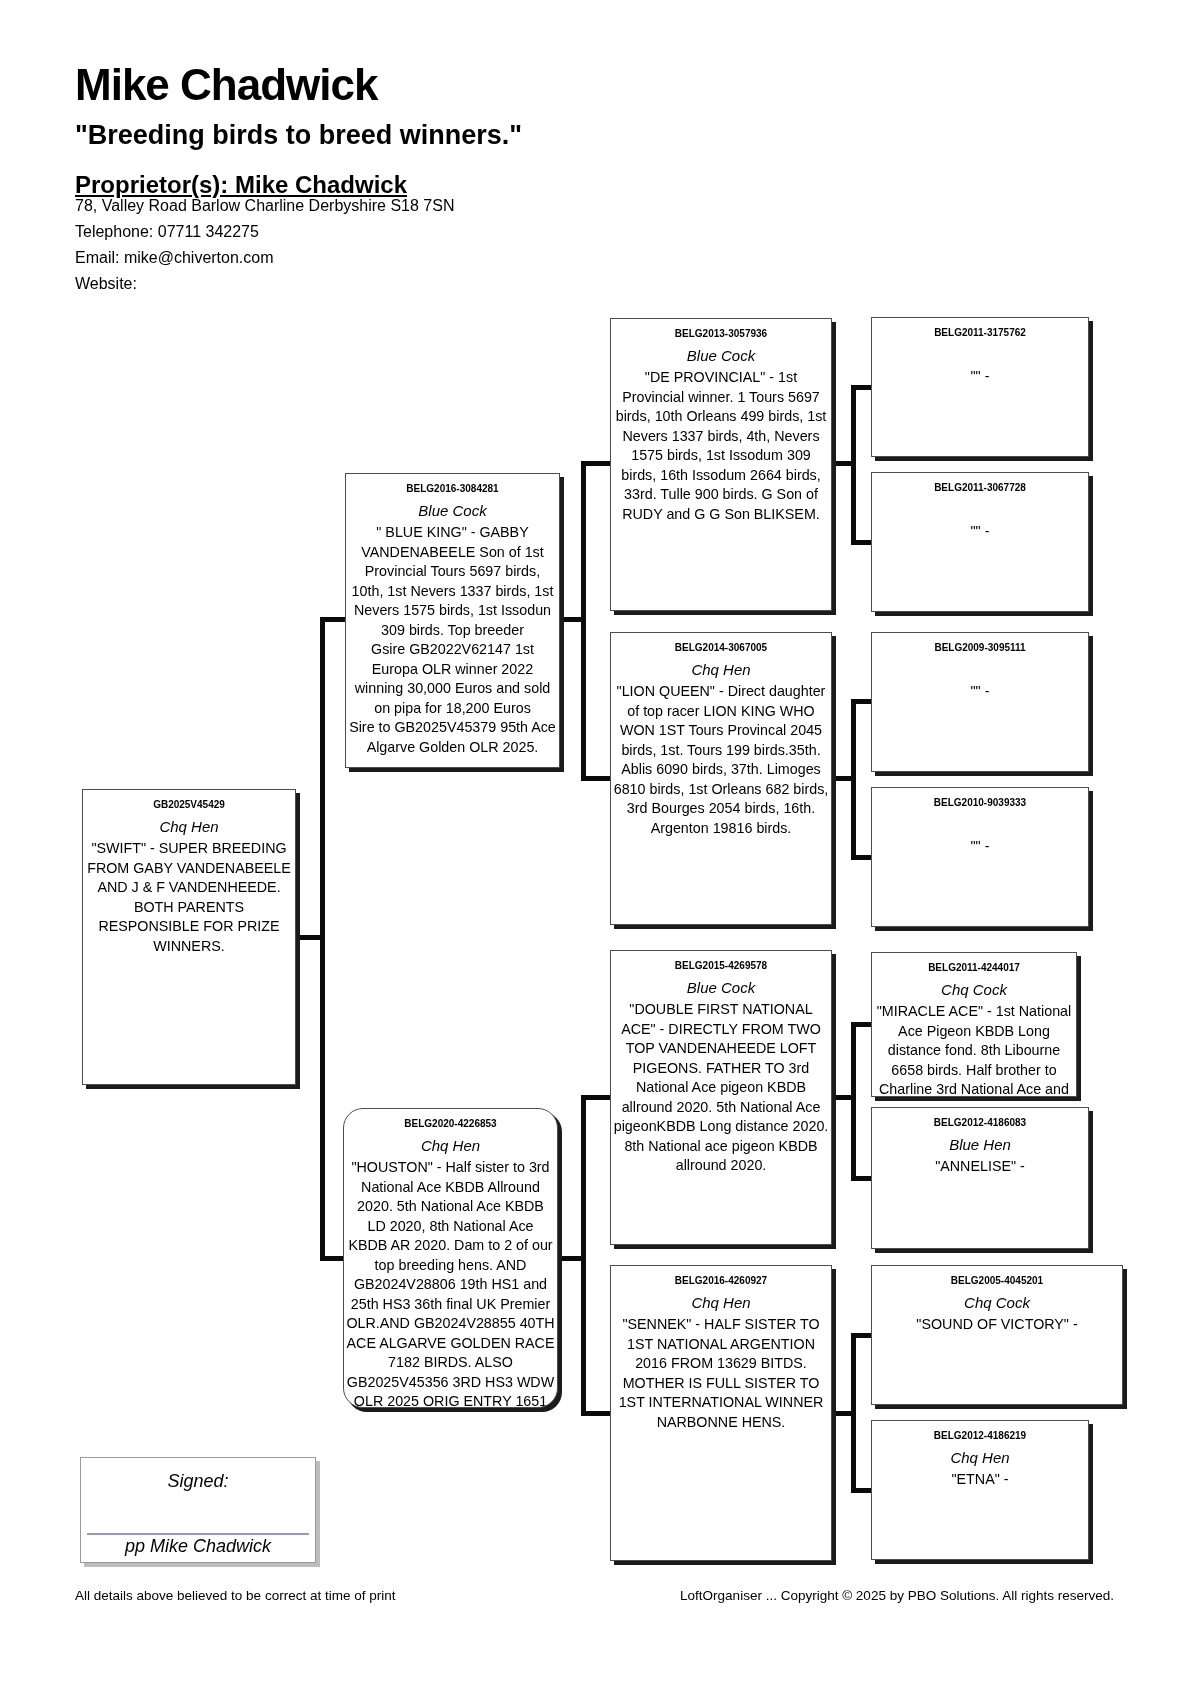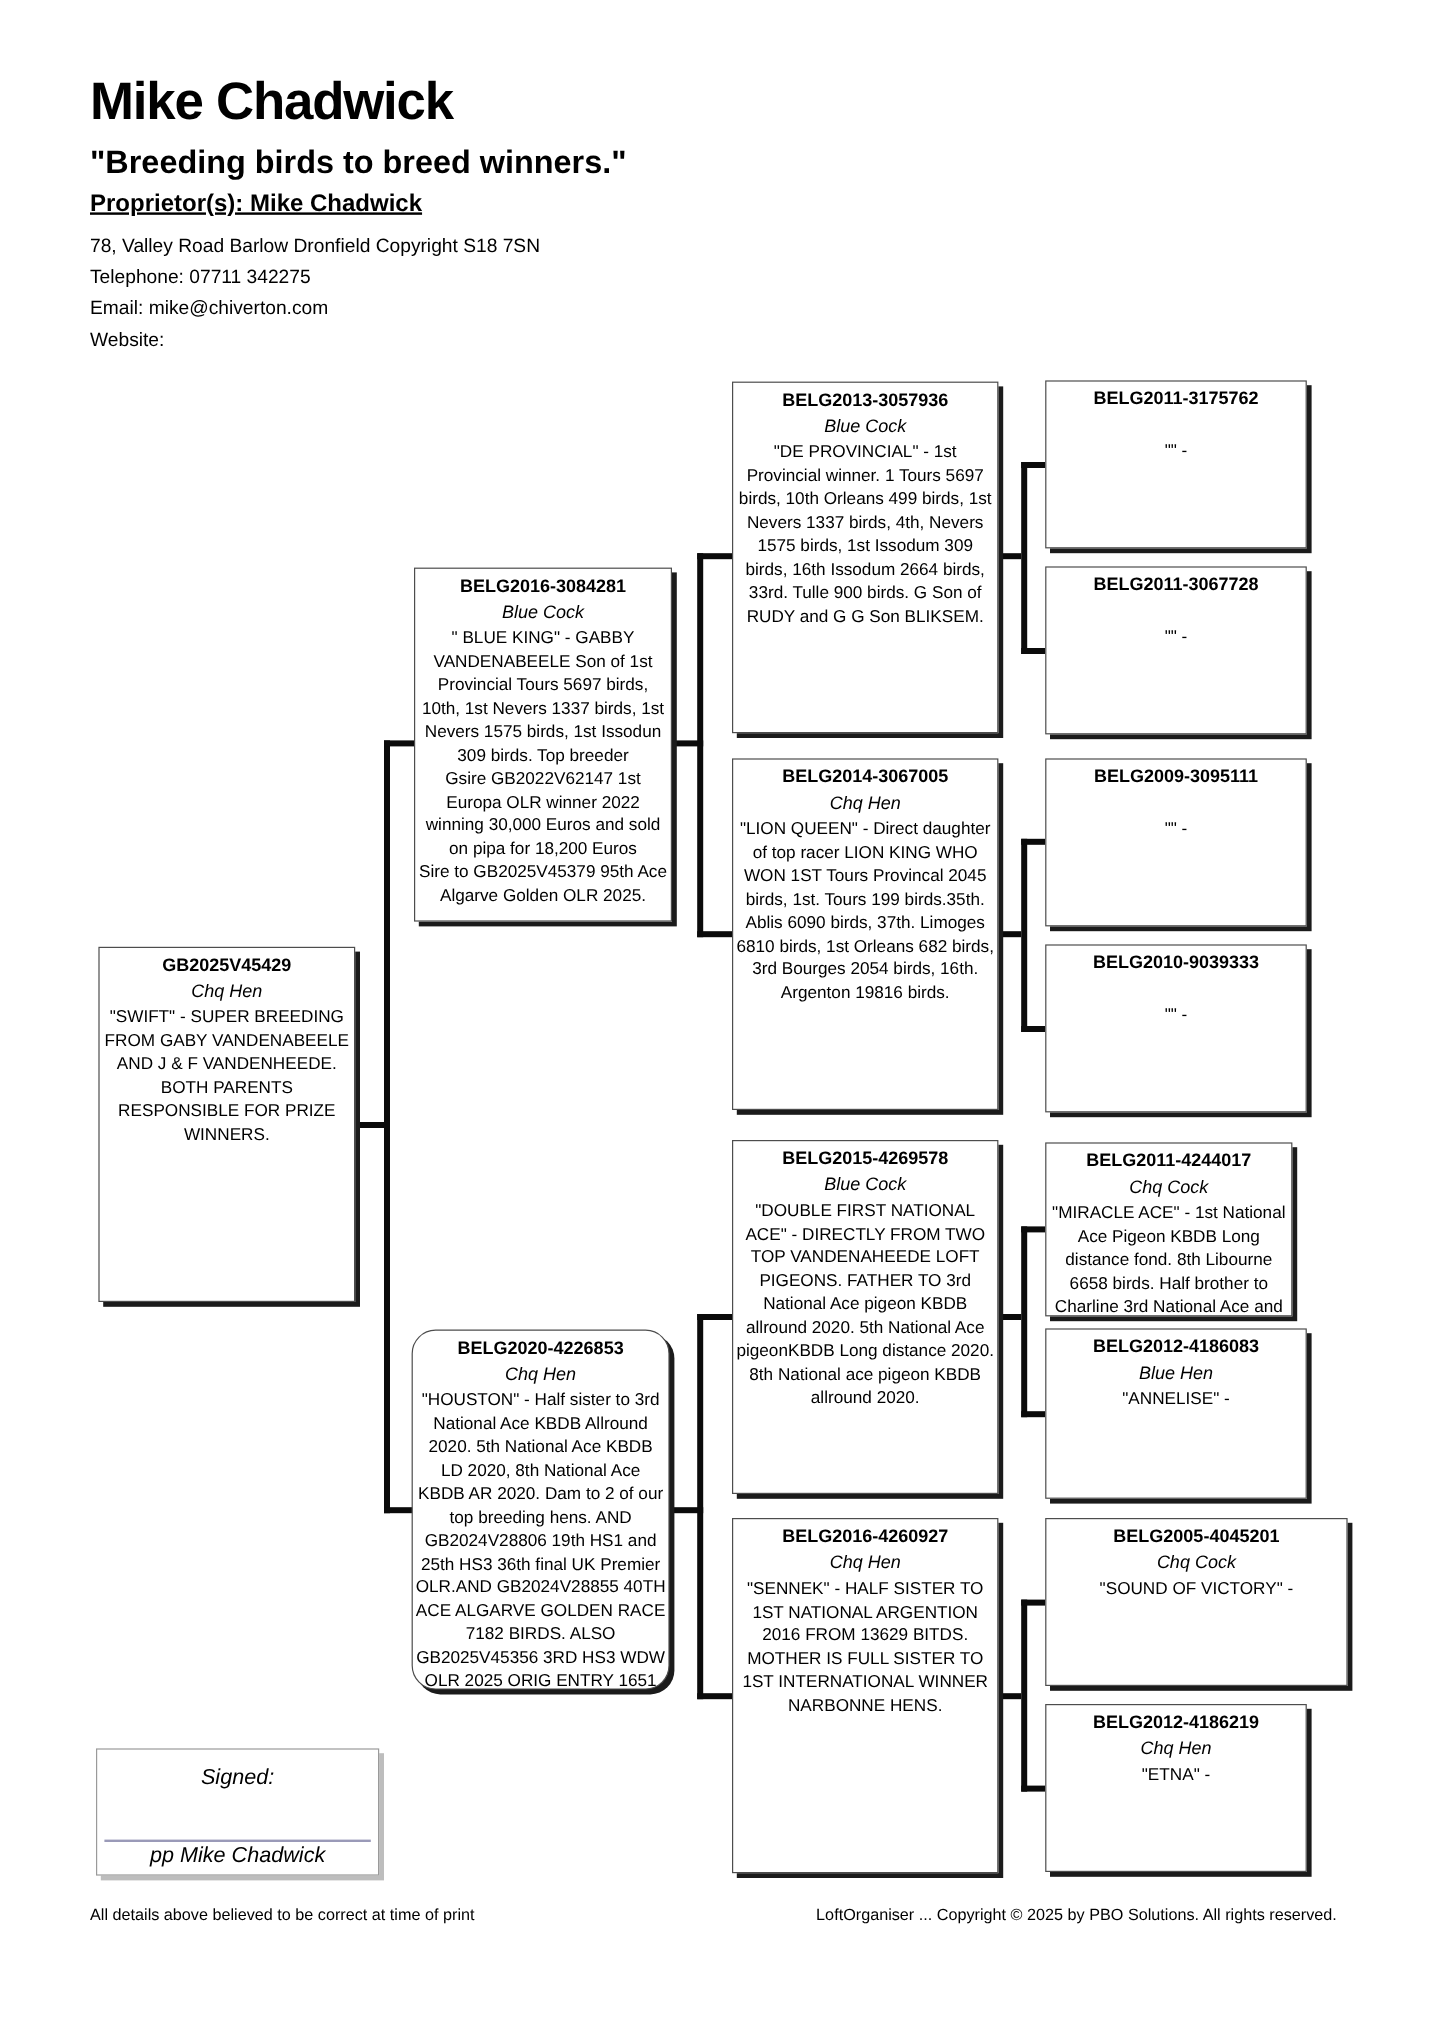--- a/index.html
+++ b/index.html
@@ -1,30 +1,30 @@
 <!DOCTYPE html>
 <html><head>
 <meta charset="utf-8">
 <style>
   html,body{margin:0;padding:0;background:#fff;}
   body{width:1200px;height:1697px;position:relative;font-family:"Liberation Sans",sans-serif;color:#000;}
   .abs{position:absolute;}
   
   #h-name{left:75px;top:60px;font-size:44px;font-weight:bold;letter-spacing:-1px;}
   #h-slogan{left:75px;top:120px;font-size:27px;font-weight:bold;}
-  #h-prop{left:75px;top:159px;font-size:20px;font-weight:bold;text-decoration:underline;text-align:center;}
+  #h-prop{left:75px;top:171px;font-size:24px;font-weight:bold;text-decoration:underline;text-align:center;}
   .h-contact{left:75px;font-size:16px;}
   #h-address{top:197px;}
   #h-phone{top:223px;}
   #h-email{top:249px;}
   #h-website{top:275px;}
   
   .pbox{position:absolute;background:#fff;border:1px solid #4d4d4d;box-shadow:4px 4px 0 #1b1b1b;
         box-sizing:border-box;text-align:center;padding:5px 2px 0 2px;overflow:hidden;}
-  .ring{font-weight:bold;font-size:15px;line-height:19px;}
+  .ring{font-weight:bold;font-size:10px;line-height:19px;}
   .sex{font-style:italic;font-size:15px;line-height:18px;min-height:18px;margin-top:4px;}
   .details{font-size:14.3px;line-height:19.5px;margin-top:3px;white-space:pre-line;}
   #b-subject{left:82px;top:789px;width:214px;height:296px;}
   #b-sire{left:345px;top:473px;width:215px;height:295px;}
   #b-dam{left:343px;top:1108px;width:215px;height:300px;border-radius:20px;}
   #b-g30{left:610px;top:318px;width:222px;height:293px;}
   #b-g31{left:610px;top:632px;width:222px;height:293px;}
   #b-g32{left:610px;top:950px;width:222px;height:295px;}
   #b-g33{left:610px;top:1265px;width:222px;height:296px;text-align:center;}
   #b-g40{left:871px;top:317px;width:218px;height:140px;}
@@ -48,21 +48,21 @@
   #footer-right{left:620px;top:1588px;width:494px;text-align:right;font-size:13.5px;}
 </style>
 </head>
 <body>
 
 <div>
 
   <div class="abs" id="h-name">Mike Chadwick</div>
   <div class="abs" id="h-slogan">"Breeding birds to breed winners."</div>
   <div class="abs" id="h-prop">Proprietor(s): Mike Chadwick</div>
-  <div class="abs h-contact" id="h-address">78, Valley Road Barlow Dronfield Copyright  S18 7SN</div>
+  <div class="abs h-contact" id="h-address">78, Valley Road Barlow Charline Derbyshire  S18 7SN</div>
   <div class="abs h-contact" id="h-phone">Telephone: 07711 342275</div>
   <div class="abs h-contact" id="h-email">Email: mike@chiverton.com</div>
   <div class="abs h-contact" id="h-website">Website:</div>
 
   <div class="conn" style="left:296px;top:935px;width:26px;height:5px;"></div>
   <div class="conn" style="left:320px;top:617px;width:5px;height:644px;"></div>
   <div class="conn" style="left:320px;top:617px;width:25px;height:5px;"></div>
   <div class="conn" style="left:320px;top:1256px;width:25px;height:5px;"></div>
 
   <div class="conn" style="left:560px;top:617px;width:26px;height:5px;"></div>

